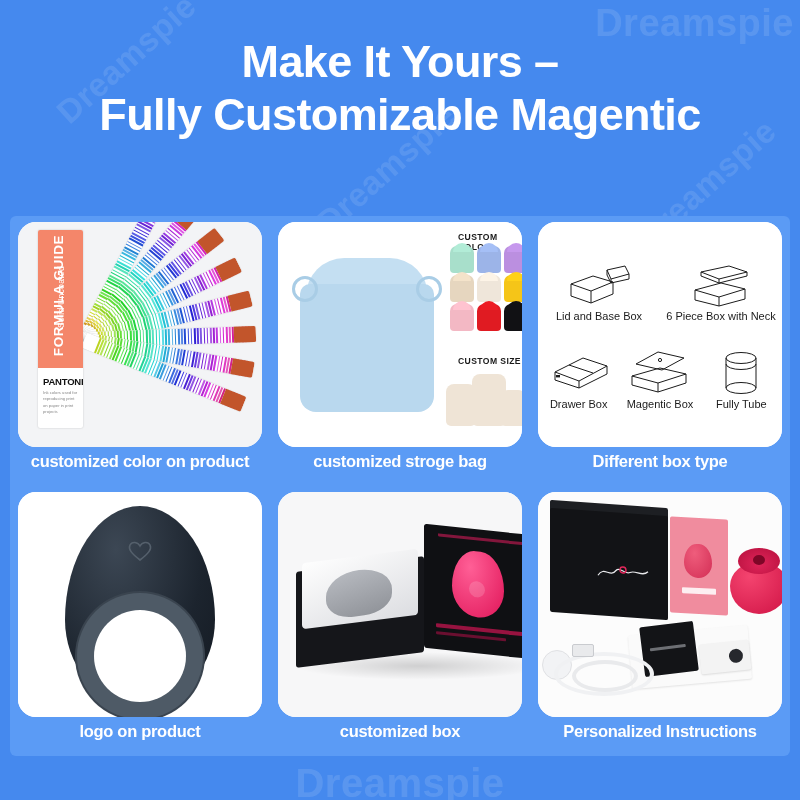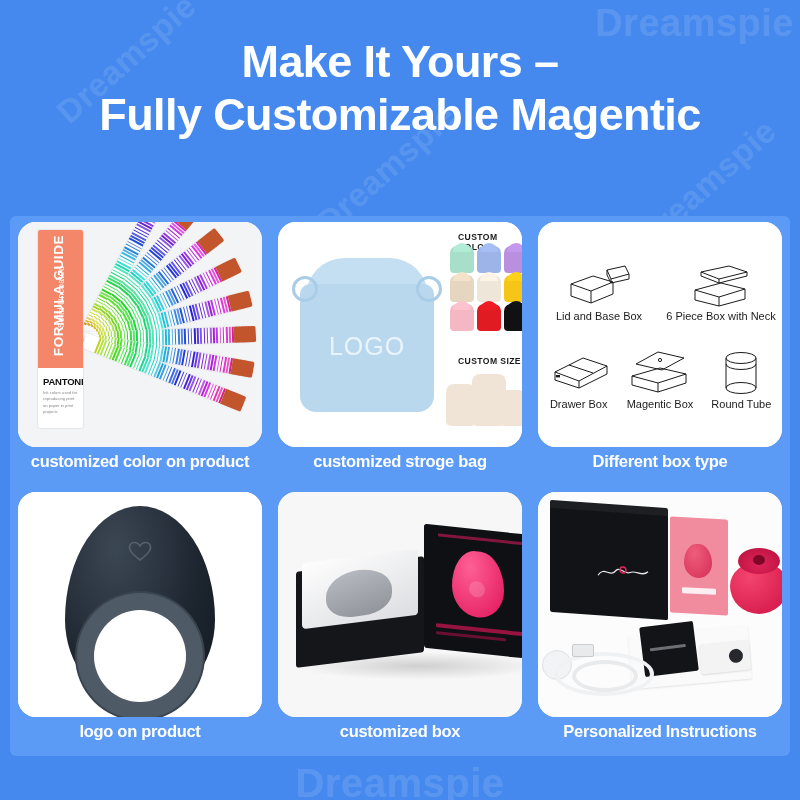--- a/index.html
+++ b/index.html
@@ -665,21 +665,20 @@
     </div>
 
     <div class="cell">
       <div class="card">
         <div class="bagcard">
           <div class="bigbag">
             <div class="top"></div>
             <div class="body"></div>
             <div class="str s1"></div>
             <div class="str s2"></div>
-            <div class="logo">LOGO</div>
           </div>
 
           <div class="swlabel" style="left:180px;top:10px;">CUSTOM COLOR</div>
           <div class="swgrid">
             <div class="sw" style="background:#a8dfcb"></div>
             <div class="sw" style="background:#9cb4e8"></div>
             <div class="sw" style="background:#bb8fe0"></div>
             <div class="sw" style="background:#e6d6bf"></div>
             <div class="sw" style="background:#efe6da"></div>
             <div class="sw" style="background:#f5c518"></div>
@@ -760,21 +759,21 @@
             <div class="boxitem">
               <svg class="boxsvg" width="64" height="46" viewBox="0 0 64 46">
                 <g fill="none" stroke="#1b1b1b" stroke-width="1">
                   <ellipse cx="32" cy="8" rx="15" ry="5.5"></ellipse>
                   <path d="M17 8 L17 38"></path>
                   <path d="M47 8 L47 38"></path>
                   <ellipse cx="32" cy="38" rx="15" ry="5.5"></ellipse>
                   <path d="M17 14 A15 5.5 0 0 0 47 14"></path>
                 </g>
               </svg>
-              <div class="boxlbl">Round Tube</div>
+              <div class="boxlbl">Fully Tube</div>
             </div>
           </div>
         </div>
       </div>
       <div class="caption">Different box type</div>
     </div>
 
     <div class="cell">
       <div class="card">
         <div class="ringcard">

